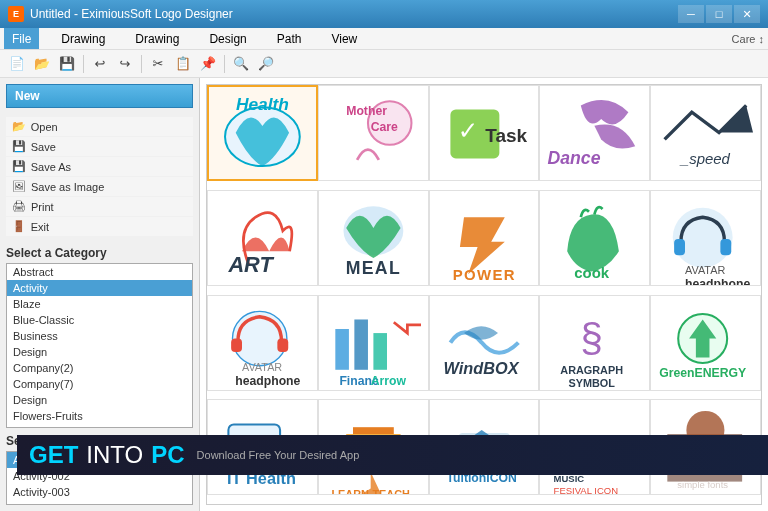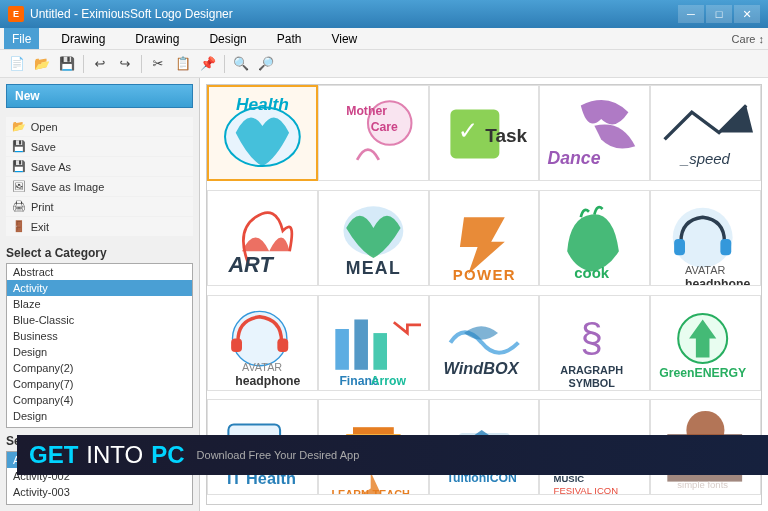--- a/index.html
+++ b/index.html
@@ -120,21 +120,20 @@
       <div class="section-title">Select a Category</div>
       <div class="category-list" id="category-list">
       <div class="category-item">Abstract</div>
           <div class="category-item selected">Activity</div>
           <div class="category-item">Blaze</div>
           <div class="category-item">Blue-Classic</div>
           <div class="category-item">Business</div>
           <div class="category-item">Design</div>
           <div class="category-item">Company(2)</div>
           <div class="category-item">Company(7)</div>
-          <div class="category-item">Company(4)</div>
           <div class="category-item">Design</div>
           <div class="category-item">Flowers-Fruits</div>
         </div>
     </div>
 
     <div style="flex:1;display:flex;flex-direction:column;min-height:0;">
       <div class="section-title">Select a Template</div>
       <div class="template-list" id="template-list">
       <div class="template-item selected">Activity-001</div>
           <div class="template-item">Activity-002</div>

